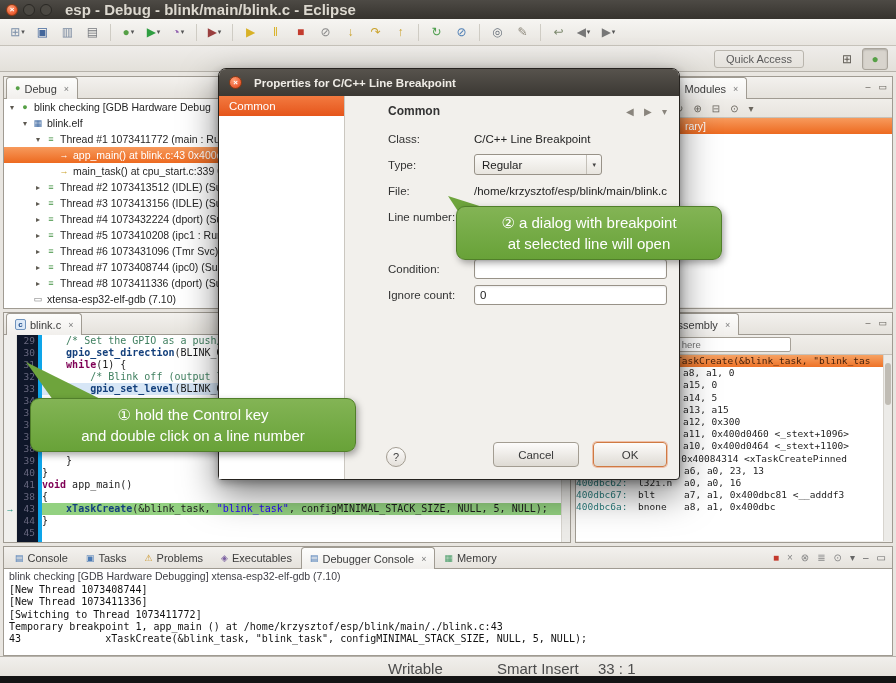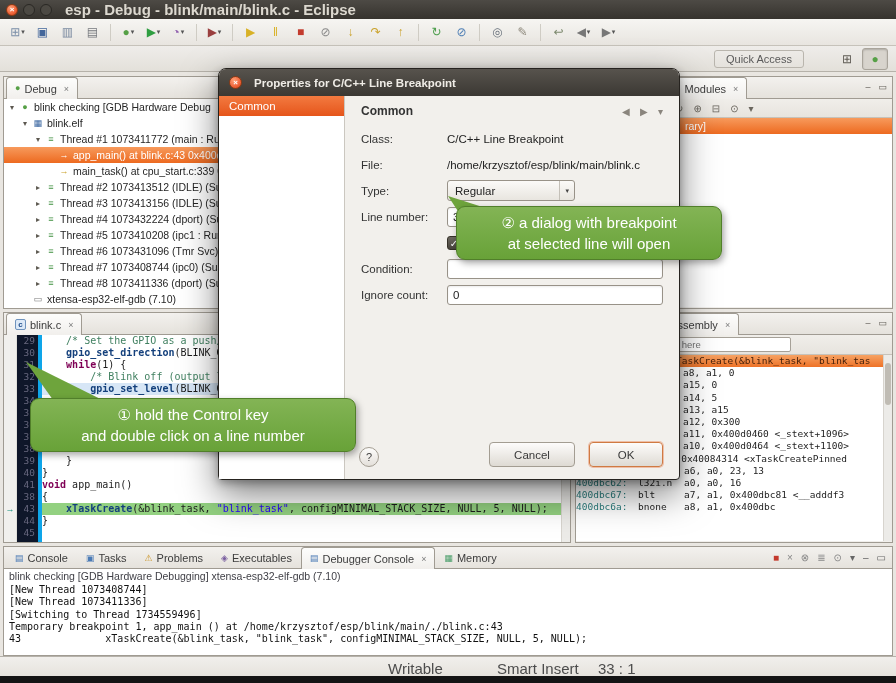--- a/index.html
+++ b/index.html
@@ -94,21 +94,21 @@
   #sb-writable{left:388px;}
   #sb-insert{left:497px;}
   #sb-pos{left:598px;}
   .bottomstrip{position:absolute;left:0;top:676px;width:896px;height:7px;background:#141414;}
 
   
   .dialog{position:absolute;left:218px;top:68px;width:462px;height:412px;z-index:50;background:#f2f0ec;border:1px solid #26231f;border-radius:8px 8px 4px 4px;box-shadow:0 14px 36px rgba(0,0,0,.5),0 3px 9px rgba(0,0,0,.3);}
   .dlg-title{height:27px;background:linear-gradient(#57534d,#3b3833);border-radius:7px 7px 0 0;display:flex;align-items:center;padding:0 10px;}
   .dlg-close{width:13px;height:13px;border-radius:50%;background:radial-gradient(circle at 35% 30%,#ffa077,#ee5f35 65%,#bf4418);border:1px solid #8e3a14;color:#fff;font-size:8px;line-height:11px;text-align:center;font-weight:bold;flex:none;}
   .dlg-title-text{color:#efece6;font-size:11.5px;font-weight:bold;margin-left:12px;}
-  .dlg-body{display:flex;height:calc(100% - 27px);}
+  .dlg-body{display:flex;height:calc(100% - 27px);gap:27px;}
   .dlg-nav{width:126px;background:#fff;border-right:1px solid #cbc7c0;flex:none;}
   .dlg-nav-item{font-size:11.5px;padding:4px 10px;color:#333;}
   .dlg-nav-item.sel{background:linear-gradient(#f37a40,#e5551b);color:#fff;}
   .dlg-content{flex:1;position:relative;padding:8px 16px 0 16px;}
   .dlg-head{display:flex;justify-content:space-between;align-items:center;font-size:12px;font-weight:bold;color:#333;margin-bottom:10px;}
   .dlg-arrows span{color:#8a857d;font-size:10px;margin-left:7px;font-weight:normal;}
   .frow{display:flex;align-items:center;margin-bottom:5px;font-size:11.5px;color:#333;min-height:21px;}
   .frow label{width:86px;flex:none;}
   .fval{color:#222;white-space:nowrap;}
   .finput{flex:1;height:20px;border:1px solid #989288;border-radius:3px;padding:0 5px;font-size:11.5px;color:#222;background:#fff;box-shadow:inset 0 1px 2px rgba(0,0,0,.08);font-family:"Liberation Sans",sans-serif;}
@@ -483,21 +483,21 @@
         <span class="tab">
           <span class="tabicon" style="color: rgb(74, 158, 106);">▦</span>
           <span>Memory</span>
         </span>
       </div>
     <div class="flowbody">
       <div class="cdesc">blink checking [GDB Hardware Debugging] xtensa-esp32-elf-gdb (7.10)</div>
       <div id="console-lines">
           <div class="cline">[New Thread 1073408744]</div>
           <div class="cline">[New Thread 1073411336]</div>
-          <div class="cline">[Switching to Thread 1734559496]</div>
+          <div class="cline">[Switching to Thread 1073411772]</div>
           <div class="cline"></div>
           <div class="cline">Temporary breakpoint 1, app_main () at /home/krzysztof/esp/blink/main/./blink.c:43</div>
           <div class="cline">43              xTaskCreate(&amp;blink_task, "blink_task", configMINIMAL_STACK_SIZE, NULL, 5, NULL);</div>
         </div>
     </div>
   </div>
 
   <div class="statusbar">
     <span class="sbitem" id="sb-writable">Writable</span>
     <span class="sbitem" id="sb-insert">Smart Insert</span>
@@ -521,31 +521,31 @@
             <span>◀</span>
             <span>▶</span>
             <span>▾</span>
           </span>
         </div>
         <div class="frow">
           <label>Class:</label>
           <span class="fval">C/C++ Line Breakpoint</span>
         </div>
         <div class="frow">
-          <label>File:</label>
-          <span class="fval">/home/krzysztof/esp/blink/main/blink.c</span>
-        </div>
-        <div class="frow">
           <label>Type:</label>
           <span class="combo">
             <span>Regular</span>
             <span class="combo-arrow">▾</span>
           </span>
         </div>
         <div class="frow">
+          <label>File:</label>
+          <span class="fval">/home/krzysztof/esp/blink/main/blink.c</span>
+        </div>
+        <div class="frow">
           <label>Line number:</label>
           <input class="finput" value="33" style="">
         </div>
         <div class="frow">
           <label></label>
           <span class="chk">
             <span class="chkbox">✓</span>
             <span>Enabled</span>
           </span>
         </div>

